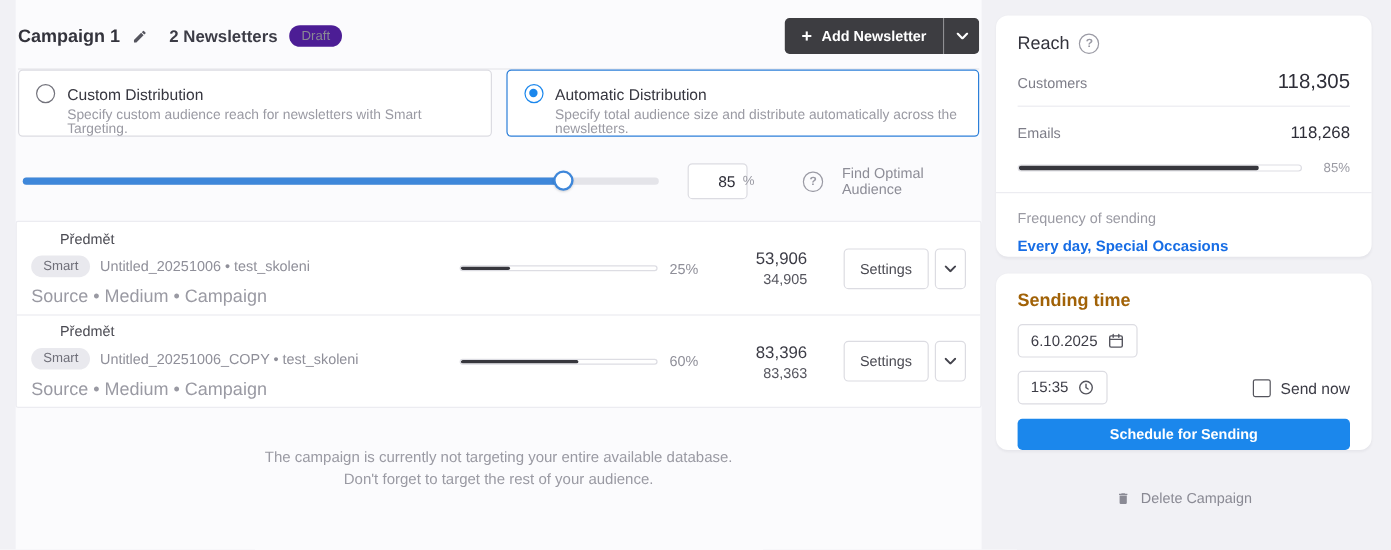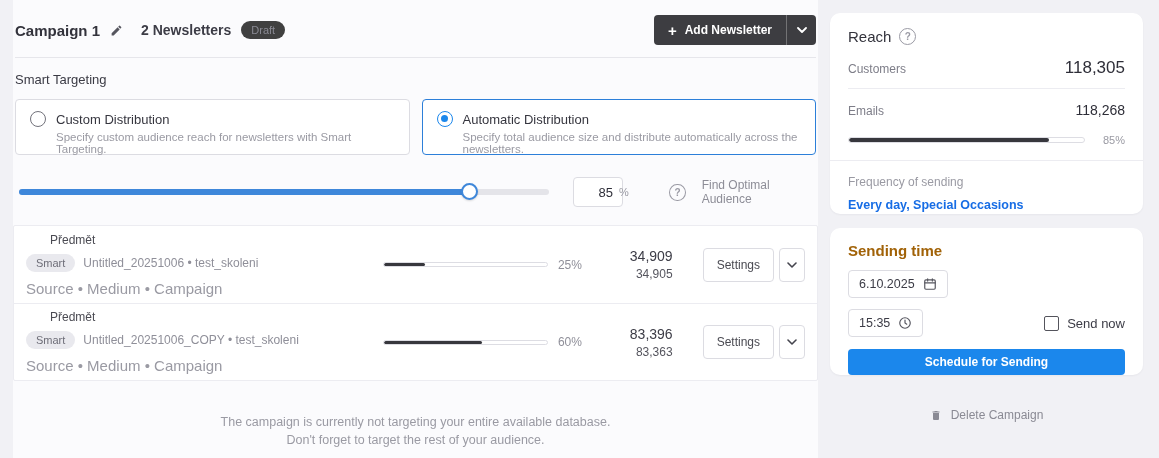--- a/index.html
+++ b/index.html
@@ -17,21 +17,21 @@
     background:#fbfbfd;
   }
   .hdr {
     display:flex; align-items:center; gap:10px;
     padding:15px 2px 12px 2px;
   }
   .hdr-title { font-size:15px; font-weight:bold; color:#33333c; }
   .icon-btn { display:inline-flex; align-items:center; justify-content:center; cursor:pointer; }
   .hdr-count { font-size:14px; font-weight:bold; color:#3c3c46; margin-left:8px; }
   .badge {
-    background:#404040; color:#8a8a94; font-size:11px;
+    background:#4c1d95; color:#8a8a94; font-size:11px;
     padding:3px 10px; border-radius:10px;
   }
   .hdr-spacer { flex:1; }
   .split-dark { display:flex; height:30px; }
   .btn-dark {
     background:#3d3d41; color:#fff; font-size:12px; font-weight:bold;
     border:none; border-radius:4px 0 0 4px; padding:0 14px;
     display:flex; align-items:center; gap:8px; cursor:pointer;
     font-family:"Liberation Sans", sans-serif;
   }
@@ -207,21 +207,20 @@
       <button class="btn-dark-caret">
         <svg width="10" height="6" viewBox="0 0 10 6">
             <path d="M1 1l4 4 4-4" stroke="#fff" stroke-width="1.8" fill="none" stroke-linecap="round" stroke-linejoin="round"></path>
           </svg>
       </button>
     </div>
   </div>
 
   <div class="divider-h"></div>
 
-  <div class="section-label">Smart Targeting</div>
 
   <div class="cards">
     <div class="card-opt">
       <div class="opt-top">
         <span class="radio"></span>
         <span class="opt-title">Custom Distribution</span>
       </div>
       <div class="opt-desc">Specify custom audience reach for newsletters with Smart Targeting.</div>
     </div>
     <div class="card-opt selected">
@@ -257,21 +256,21 @@
         </div>
         <div class="nl-meta">Source  •  Medium  •  Campaign</div>
       </div>
       <div class="nl-progress">
         <div class="bar-track">
           <div class="bar-fill" style="width: 25%;"></div>
         </div>
         <span class="bar-pct">25%</span>
       </div>
       <div class="nl-nums">
-        <div class="num-top">34,909</div>
+        <div class="num-top">53,906</div>
         <div class="num-bot">34,905</div>
       </div>
       <div class="split-light">
         <button class="btn-light">Settings</button>
         <button class="btn-light-caret">
           <svg width="10" height="6" viewBox="0 0 10 6">
               <path d="M1 1l4 4 4-4" stroke="#45454e" stroke-width="1.6" fill="none" stroke-linecap="round" stroke-linejoin="round"></path>
             </svg>
         </button>
       </div>

